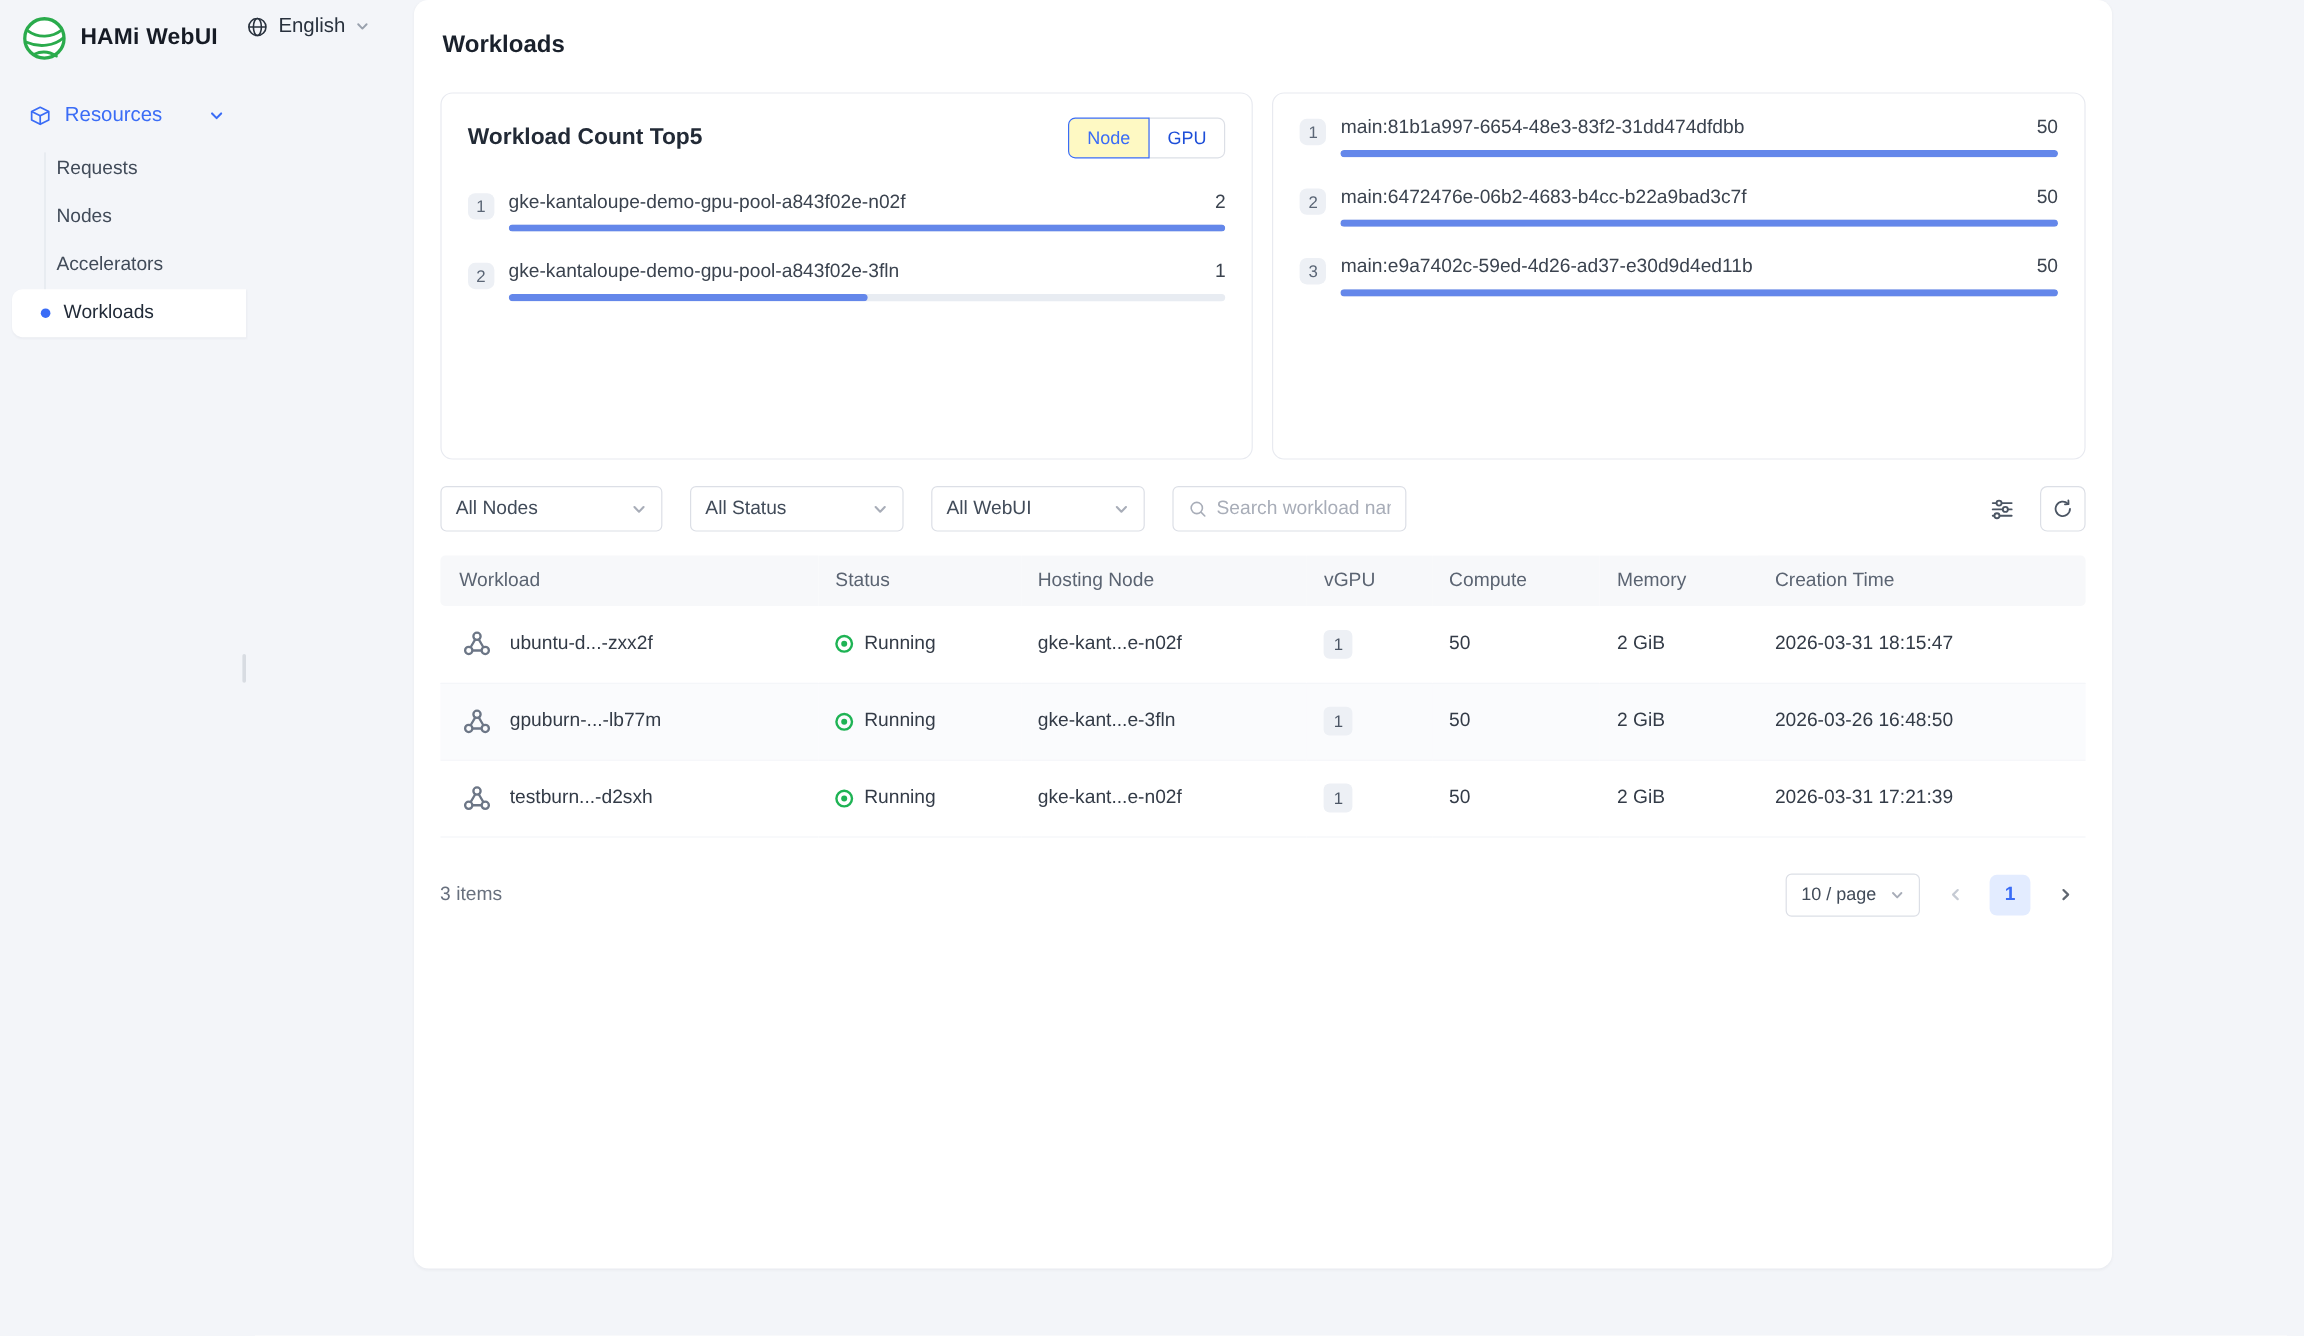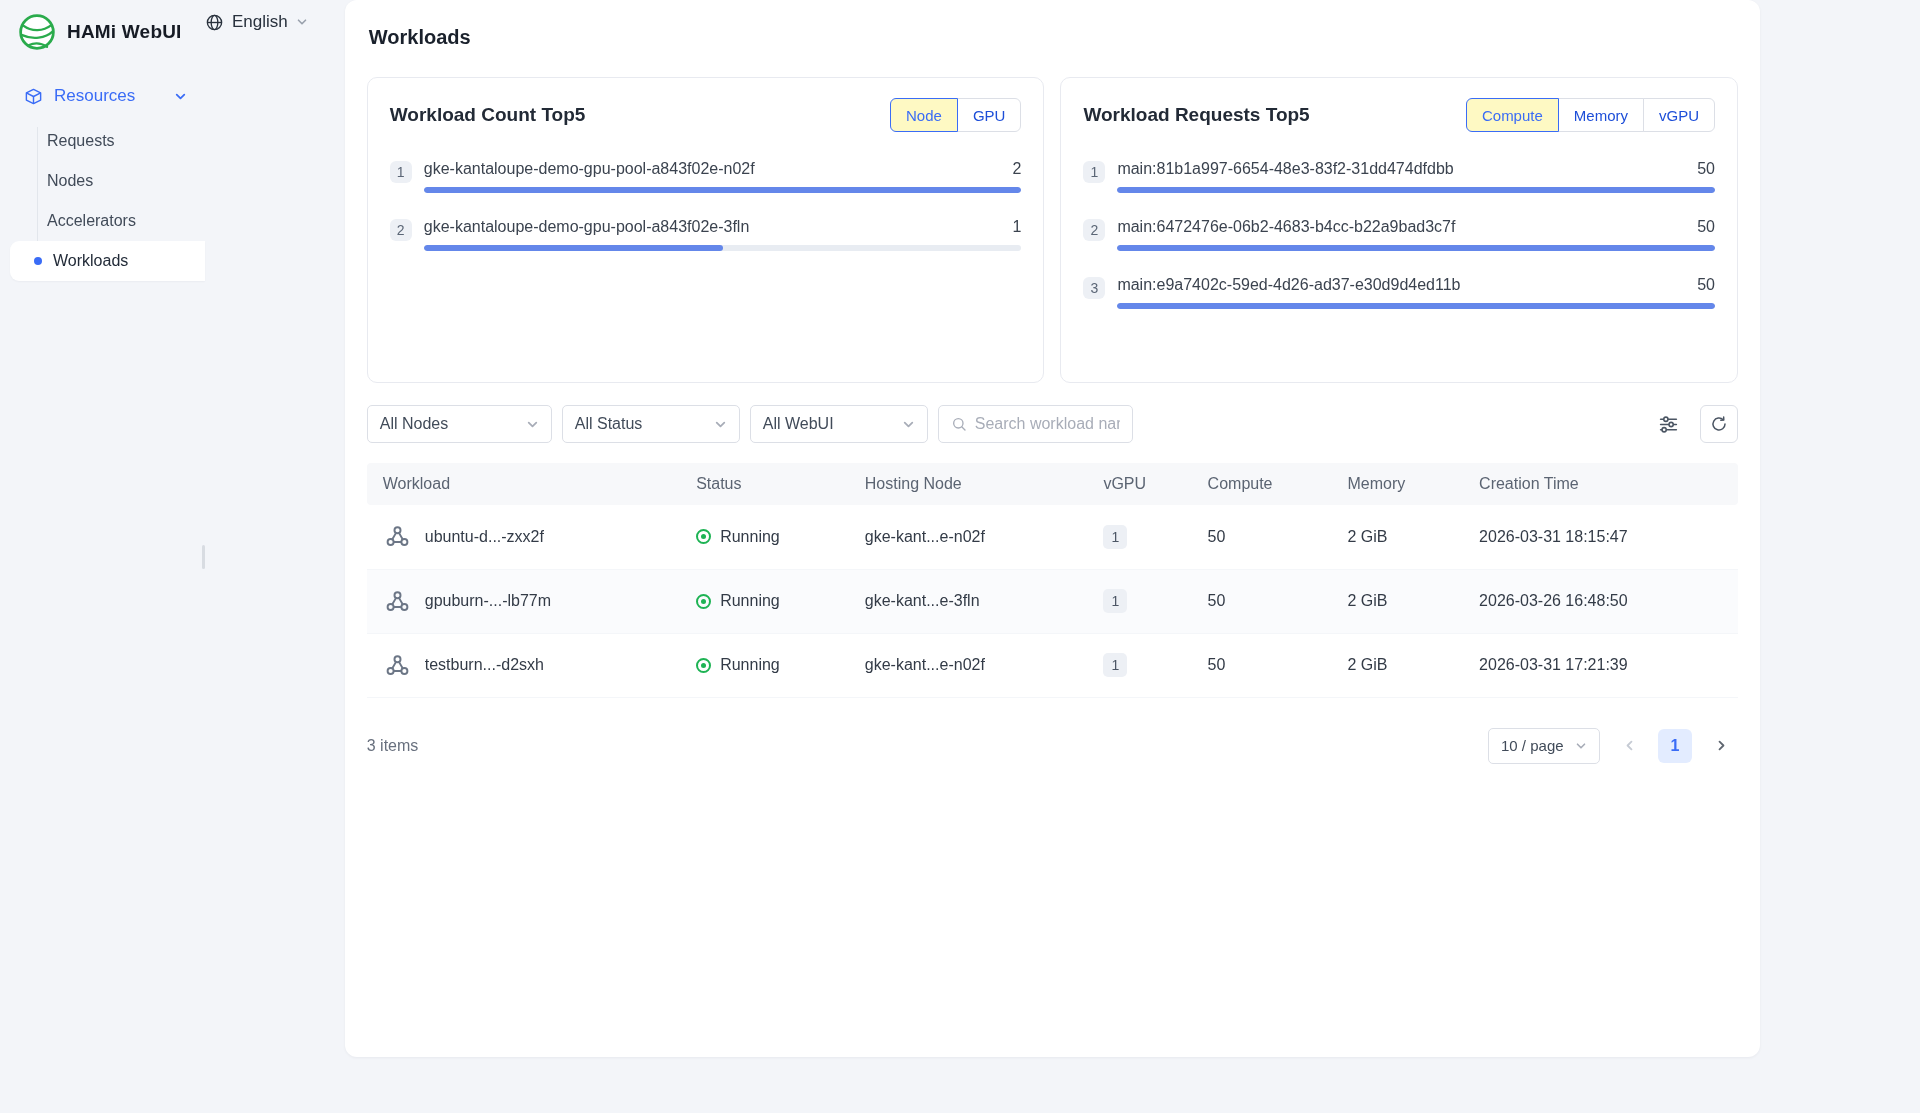--- a/index.html
+++ b/index.html
@@ -53,21 +53,21 @@
   .top5-entry { display:flex; gap:12px; margin-bottom:25px; }
   .rank-badge { width:22px; height:22px; border-radius:6px; background:#edf0f5; color:#5b6676; font-size:14px; display:flex; align-items:center; justify-content:center; flex-shrink:0; margin-top:1px; }
   .entry-main { flex:1; min-width:0; }
   .entry-name-row { display:flex; align-items:baseline; margin-bottom:9px; }
   .entry-name { flex:1; font-size:16px; color:#3b434f; white-space:nowrap; overflow:hidden; text-overflow:ellipsis; }
   .entry-value { font-size:16px; color:#3b434f; margin-left:14px; }
   .bar-track { height:6px; border-radius:3px; background:#e8ecf2; overflow:hidden; }
   .bar-fill { height:100%; border-radius:3px; background:#6487ea; }
 
   
-  .filters-row { display:flex; align-items:center; gap:10px; margin-top:22px;justify-content:center; }
+  .filters-row { display:flex; align-items:center; gap:23px; margin-top:22px;justify-content:center; }
   .select-box { height:38px; background:#fff; border:1px solid #dcdfe6; border-radius:5px; display:flex; align-items:center; justify-content:space-between; padding:0 12px; cursor:pointer; }
   .select-box .sel-text { font-size:16px; color:#414b59; }
   .w-nodes { width:185px; } .w-status { width:178px; } .w-gpus { width:178px; }
   .search-box { width:195px; height:38px; background:#fff; border:1px solid #dcdfe6; border-radius:5px; display:flex; align-items:center; gap:8px; padding:0 12px; }
   .search-box input { border:none; outline:none; flex:1; min-width:0; font-size:16px; font-family:"Liberation Sans", sans-serif; color:#414b59; background:transparent; }
   .search-box input::placeholder { color:#a8adb8; }
   .filters-right { margin-left:auto; display:flex; align-items:center; gap:14px; }
   .icon-btn { width:36px; height:36px; display:flex; align-items:center; justify-content:center; background:transparent; border:none; cursor:pointer; border-radius:6px; }
   .icon-btn.bordered { border:1px solid #dcdfe6; background:#fff; width:38px; height:38px; }
 
@@ -201,28 +201,20 @@
                 <span class="entry-value">1</span>
               </div>
               <div class="bar-track">
                 <div class="bar-fill" style="width: 50%;"></div>
               </div>
             </div>
           </div>
         </div>
 
         <div class="stat-card">
-          <div class="stat-card-header">
-            <span class="stat-card-title">Workload Requests Top5</span>
-            <div class="seg-group">
-              <button class="seg-btn active">Compute</button>
-              <button class="seg-btn">Memory</button>
-              <button class="seg-btn">vGPU</button>
-            </div>
-          </div>
 
           <div class="top5-entry">
             <span class="rank-badge">1</span>
             <div class="entry-main">
               <div class="entry-name-row">
                 <span class="entry-name">main:81b1a997-6654-48e3-83f2-31dd474dfdbb</span>
                 <span class="entry-value">50</span>
               </div>
               <div class="bar-track">
                 <div class="bar-fill" style="width: 100%;"></div>

